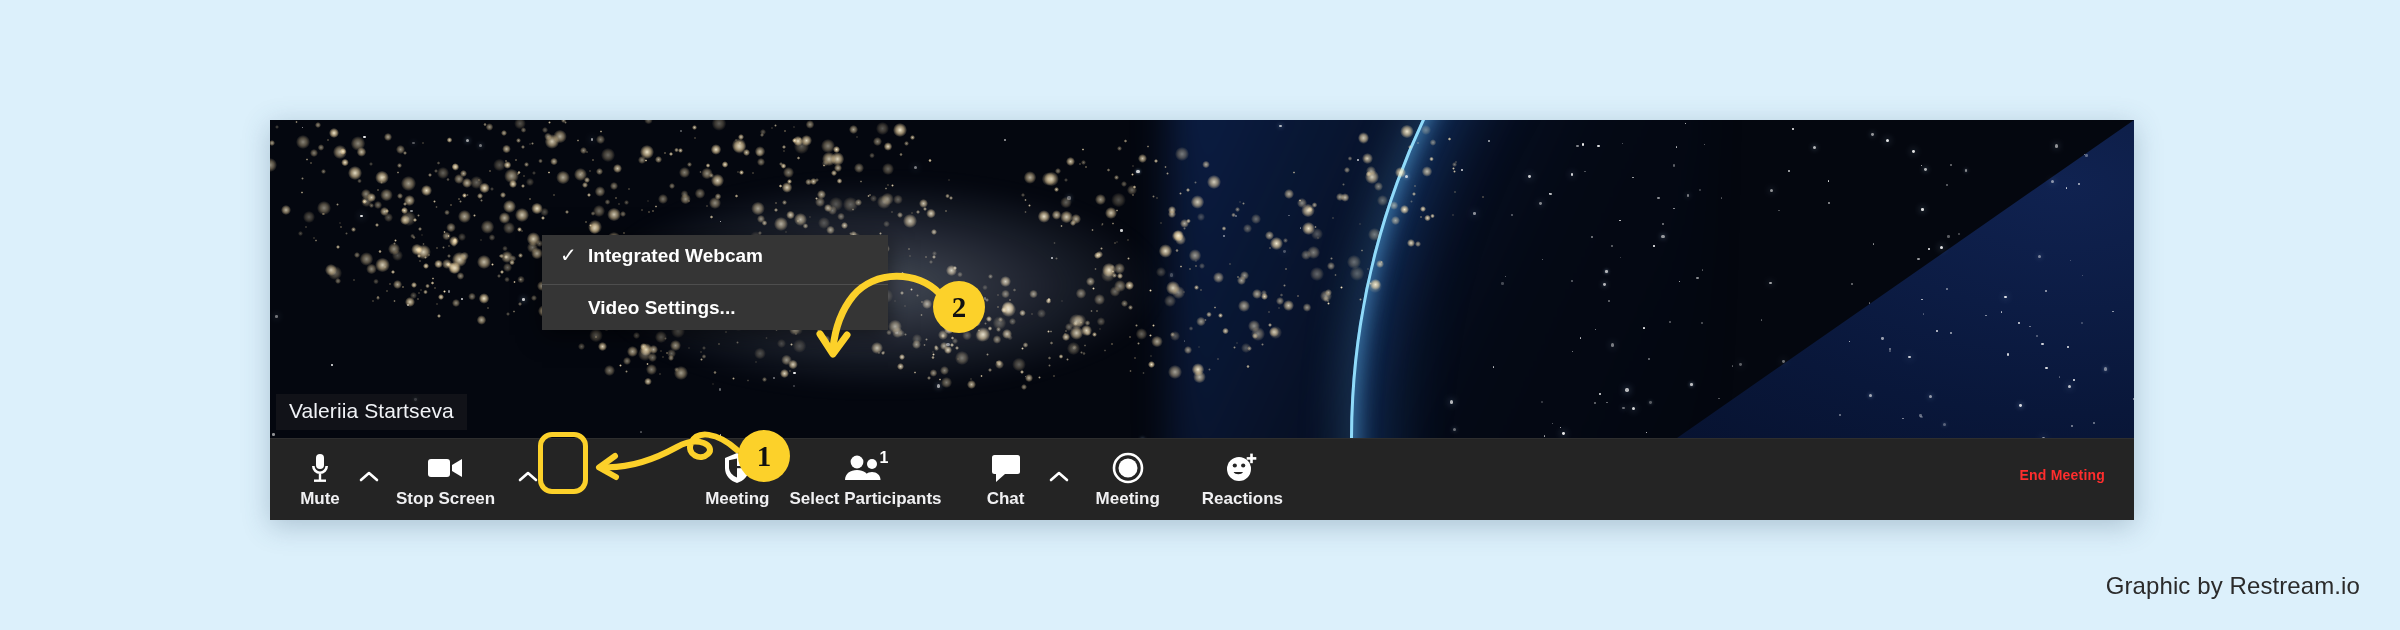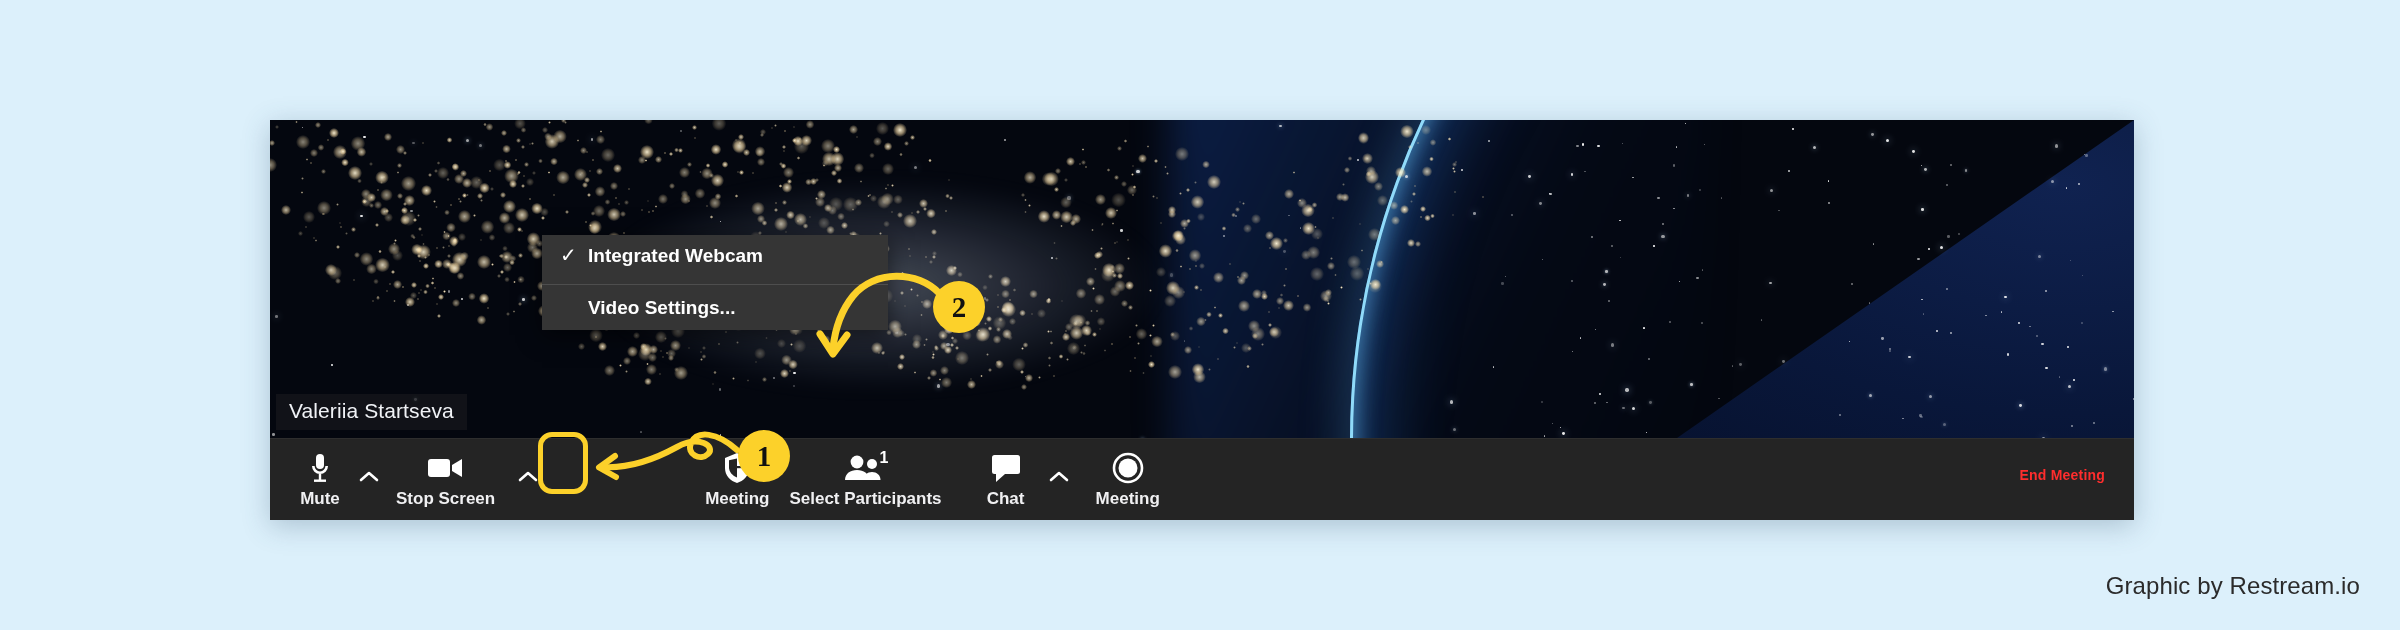--- a/index.html
+++ b/index.html
@@ -1527,20 +1527,33 @@
       <div class="tbtn" style="margin-left:10px">
         <span class="glyph">
           <svg width="32" height="32" viewBox="0 0 32 32">
             <circle cx="16" cy="16" r="14" fill="none" stroke="#fff" stroke-width="2.6"></circle>
             <circle cx="16" cy="16" r="9.5" fill="#fff"></circle>
           </svg>
         </span>
         <span class="lbl">Meeting</span>
       </div>
 
+      <div class="tbtn" style="margin-left:22px">
+        <span class="glyph">
+          <svg width="34" height="32" viewBox="0 0 34 32">
+            <circle cx="14" cy="17" r="12" fill="#fff"></circle>
+            <circle cx="9.8" cy="13.5" r="2.1" fill="#242424"></circle>
+            <circle cx="18.2" cy="13.5" r="2.1" fill="#242424"></circle>
+            <path d="M8.6 20c1.4 3 8 3 9.4 0z" fill="#242424"></path>
+            <rect x="25.2" y="1.6" width="2.6" height="9.6" fill="#fff"></rect>
+            <rect x="21.7" y="5.1" width="9.6" height="2.6" fill="#fff"></rect>
+          </svg>
+        </span>
+        <span class="lbl">Reactions</span>
+      </div>
 
     </div>
 
     <div id="end-meeting">End Meeting</div>
   </div>
 </div>
 
 <div id="annotations">
 
   <div id="hl-box"></div>

